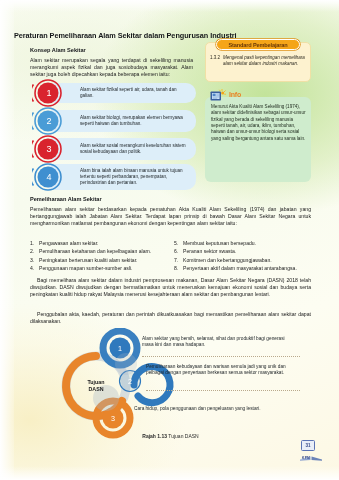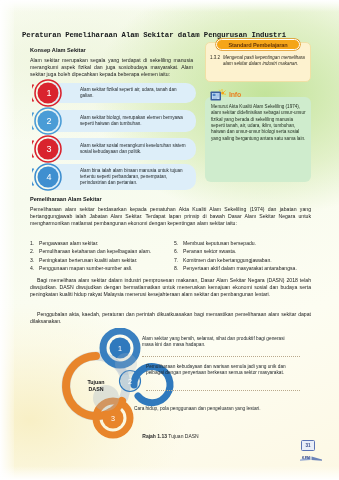--- a/index.html
+++ b/index.html
@@ -22,22 +22,22 @@
     position:absolute; left:0; top:0; bottom:0; width:14px;
     background:linear-gradient(90deg,#ffffff 0%,rgba(255,255,255,0.2) 100%);
   }
   .edge-top { position:absolute; left:0; right:0; top:0; height:12px;
     background:linear-gradient(180deg,#ffffff 0%,rgba(255,255,255,0) 100%); }
   .edge-bottom { position:absolute; left:0; right:0; bottom:0; height:14px;
     background:linear-gradient(0deg,#ffffff 0%,rgba(255,255,255,0) 100%); }
 
   
   .h-main {
-    position:absolute; left:22px; top:31px; width:280px;
-    font-size:7.3px; font-weight:bold; color:#15171a; letter-spacing:-0.05px;font-family:Liberation Mono, monospace;
+    position:absolute; left:14px; top:31px; width:280px;
+    font-size:7.3px; font-weight:bold; color:#15171a; letter-spacing:-0.05px;
   }
   .h-sub1 {
     position:absolute; left:30px; top:47px;
     font-size:5.6px; font-weight:bold; color:#15171a;
   }
   .p-intro {
     position:absolute; left:30px; top:57px; width:163px;
     font-size:5.15px; line-height:6.9px; color:#222; text-align:justify;
   }
 

